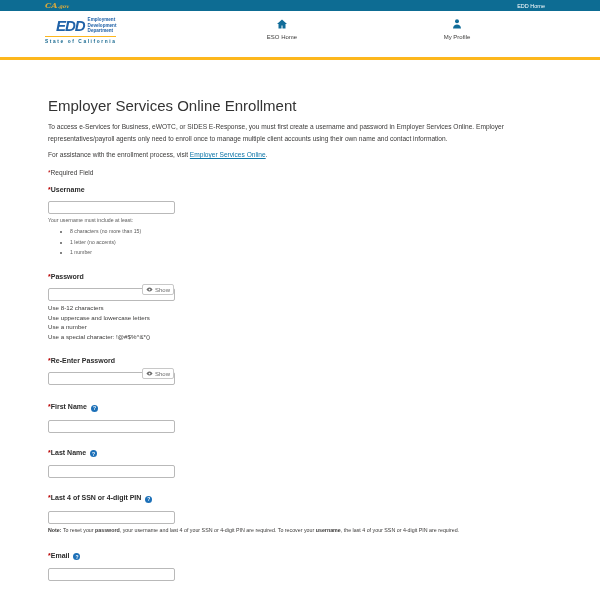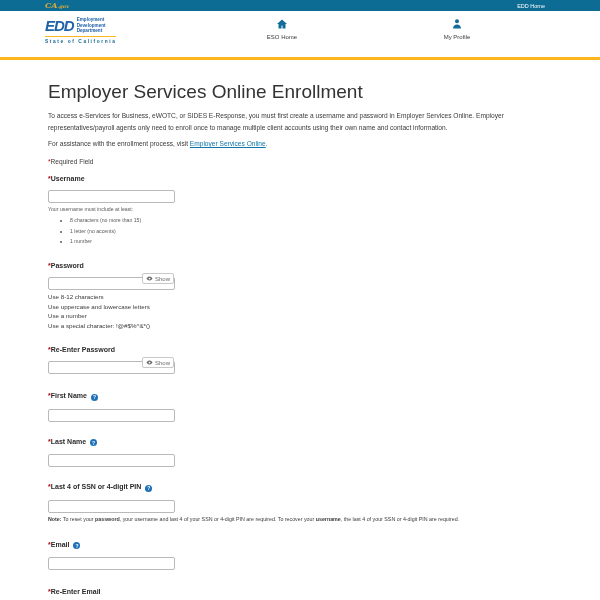--- a/index.html
+++ b/index.html
@@ -16,36 +16,36 @@
     display: flex; align-items: center; justify-content: space-between;
     padding: 0 55px 0 45px; position: relative;
   }
   .cagov { font-family: "DejaVu Serif", serif; font-style: italic; font-weight: bold;
     color: #d8a93c; font-size: 8px; line-height: 11px; cursor: pointer; }
   .cagov .gov { font-size: 5px; }
   .edd-home-link { color: #ffffff; font-size: 5.5px; text-decoration: none; cursor: pointer; }
   
   .header { height: 46px; background: #ffffff; position: relative; }
   .edd-logo { position: absolute; left: 45px; top: 6px; cursor: pointer; }
-  .logo-top { display: flex; align-items: center; gap: 3px; }
+  .logo-top { display: flex; align-items: center; gap: 3px; justify-content: flex-end; }
   .edd-acronym { font-size: 15px; font-weight: bold; font-style: italic;
     color: #2062a8; letter-spacing: -1px; line-height: 15px; }
   .edd-dept span { display: block; font-size: 4.6px; font-weight: bold;
     color: #2062a8; line-height: 5.6px; }
   .edd-state { font-size: 4.8px; font-weight: bold; color: #17688f; letter-spacing: 1.6px;
     border-top: 1.5px solid #fdb71d; margin-top: 2px; padding-top: 2px; white-space: nowrap; }
   .nav-item { position: absolute; top: 7px; width: 70px; text-align: center;
     font-size: 6px; color: #3b3a39; cursor: pointer; }
   .nav-eso { left: 247px; }
   .nav-profile { left: 422px; }
   .nav-item svg { width: 12px; height: 12px; fill: #116c99; display: block; margin: 0 auto 4px; }
   .gold-line { height: 3px; background: #fdb71d; }
   
   main { background: #fff; padding: 21px 45px 0 48px; height: 540px; }
-  h1 { font-size: 19px; font-weight: 400; color: #333333; margin-bottom: 7px; }
+  h1 { font-size: 15px; font-weight: 400; color: #333333; margin-bottom: 7px; margin-top: 16px; }
   .intro { font-size: 6.6px; line-height: 11.5px; margin-bottom: 5px; }
   .assist { font-size: 6.6px; line-height: 12px; margin-bottom: 8px; }
   .assist a { color: #0e76a8; text-decoration: underline; cursor: pointer; }
   .required-note { font-size: 6.6px; margin-bottom: 10px; }
   .star { color: #bb0000; }
   
   .group { margin-bottom: 18px; }
   .group.tight { margin-bottom: 16px; }
   .field-label { font-size: 7px; font-weight: bold; color: #2b2b2b; margin-bottom: 3px; }
   .help-icon { display: inline-flex; width: 7px; height: 7px; border-radius: 50%;

